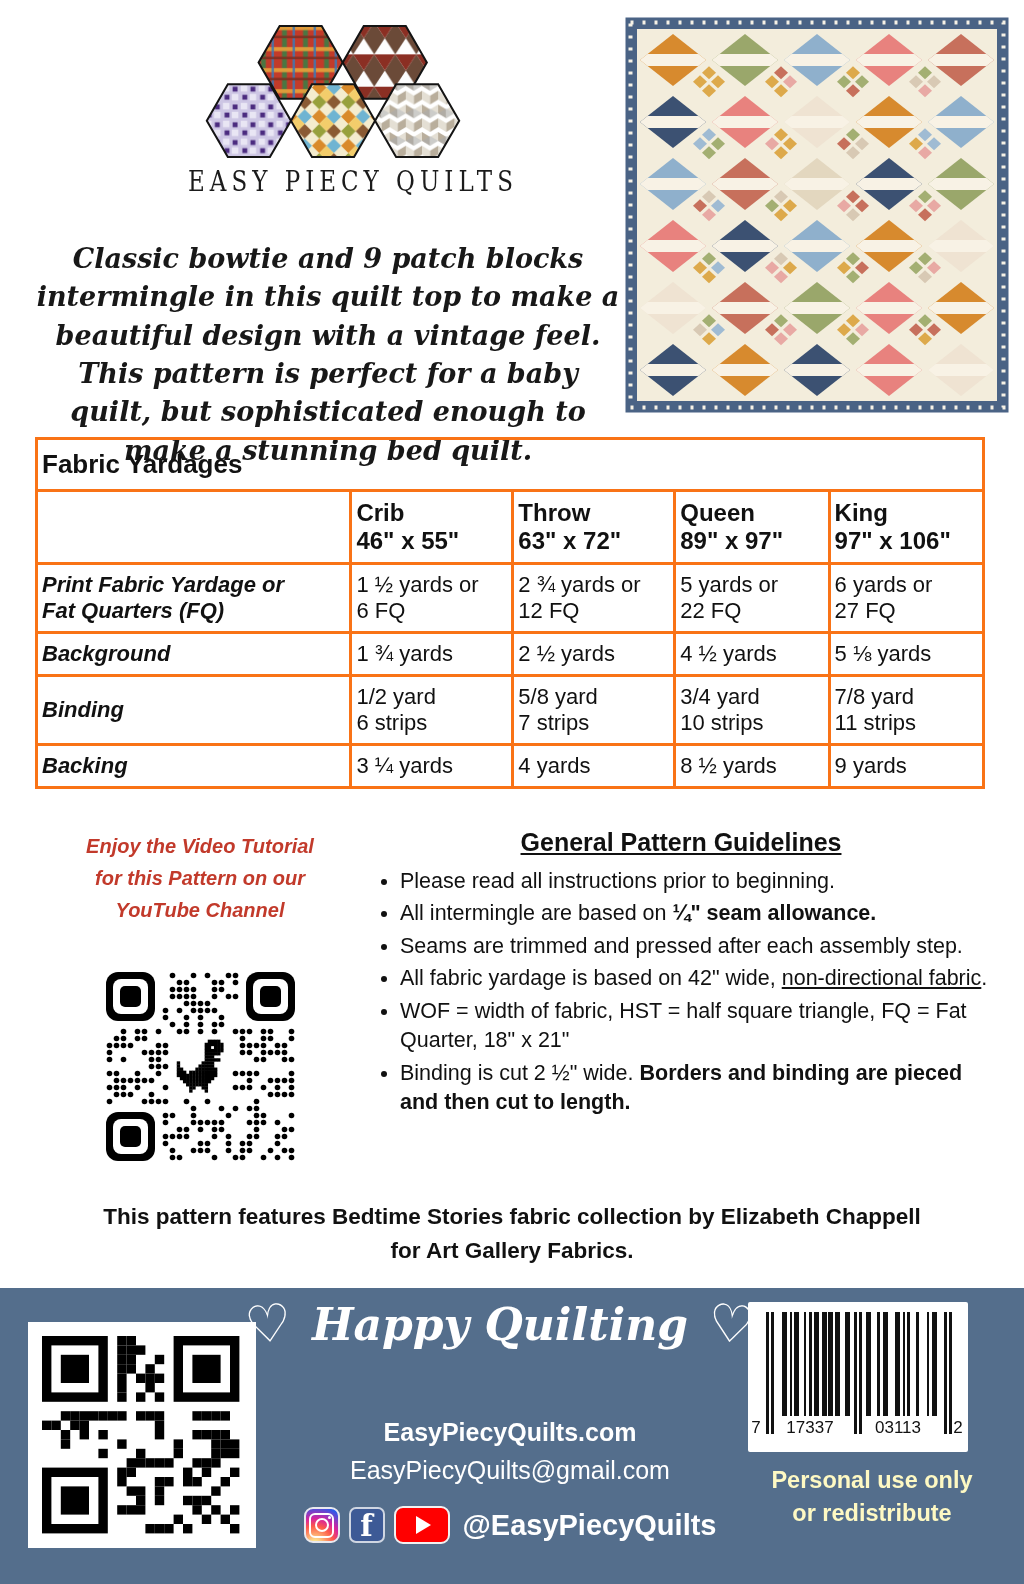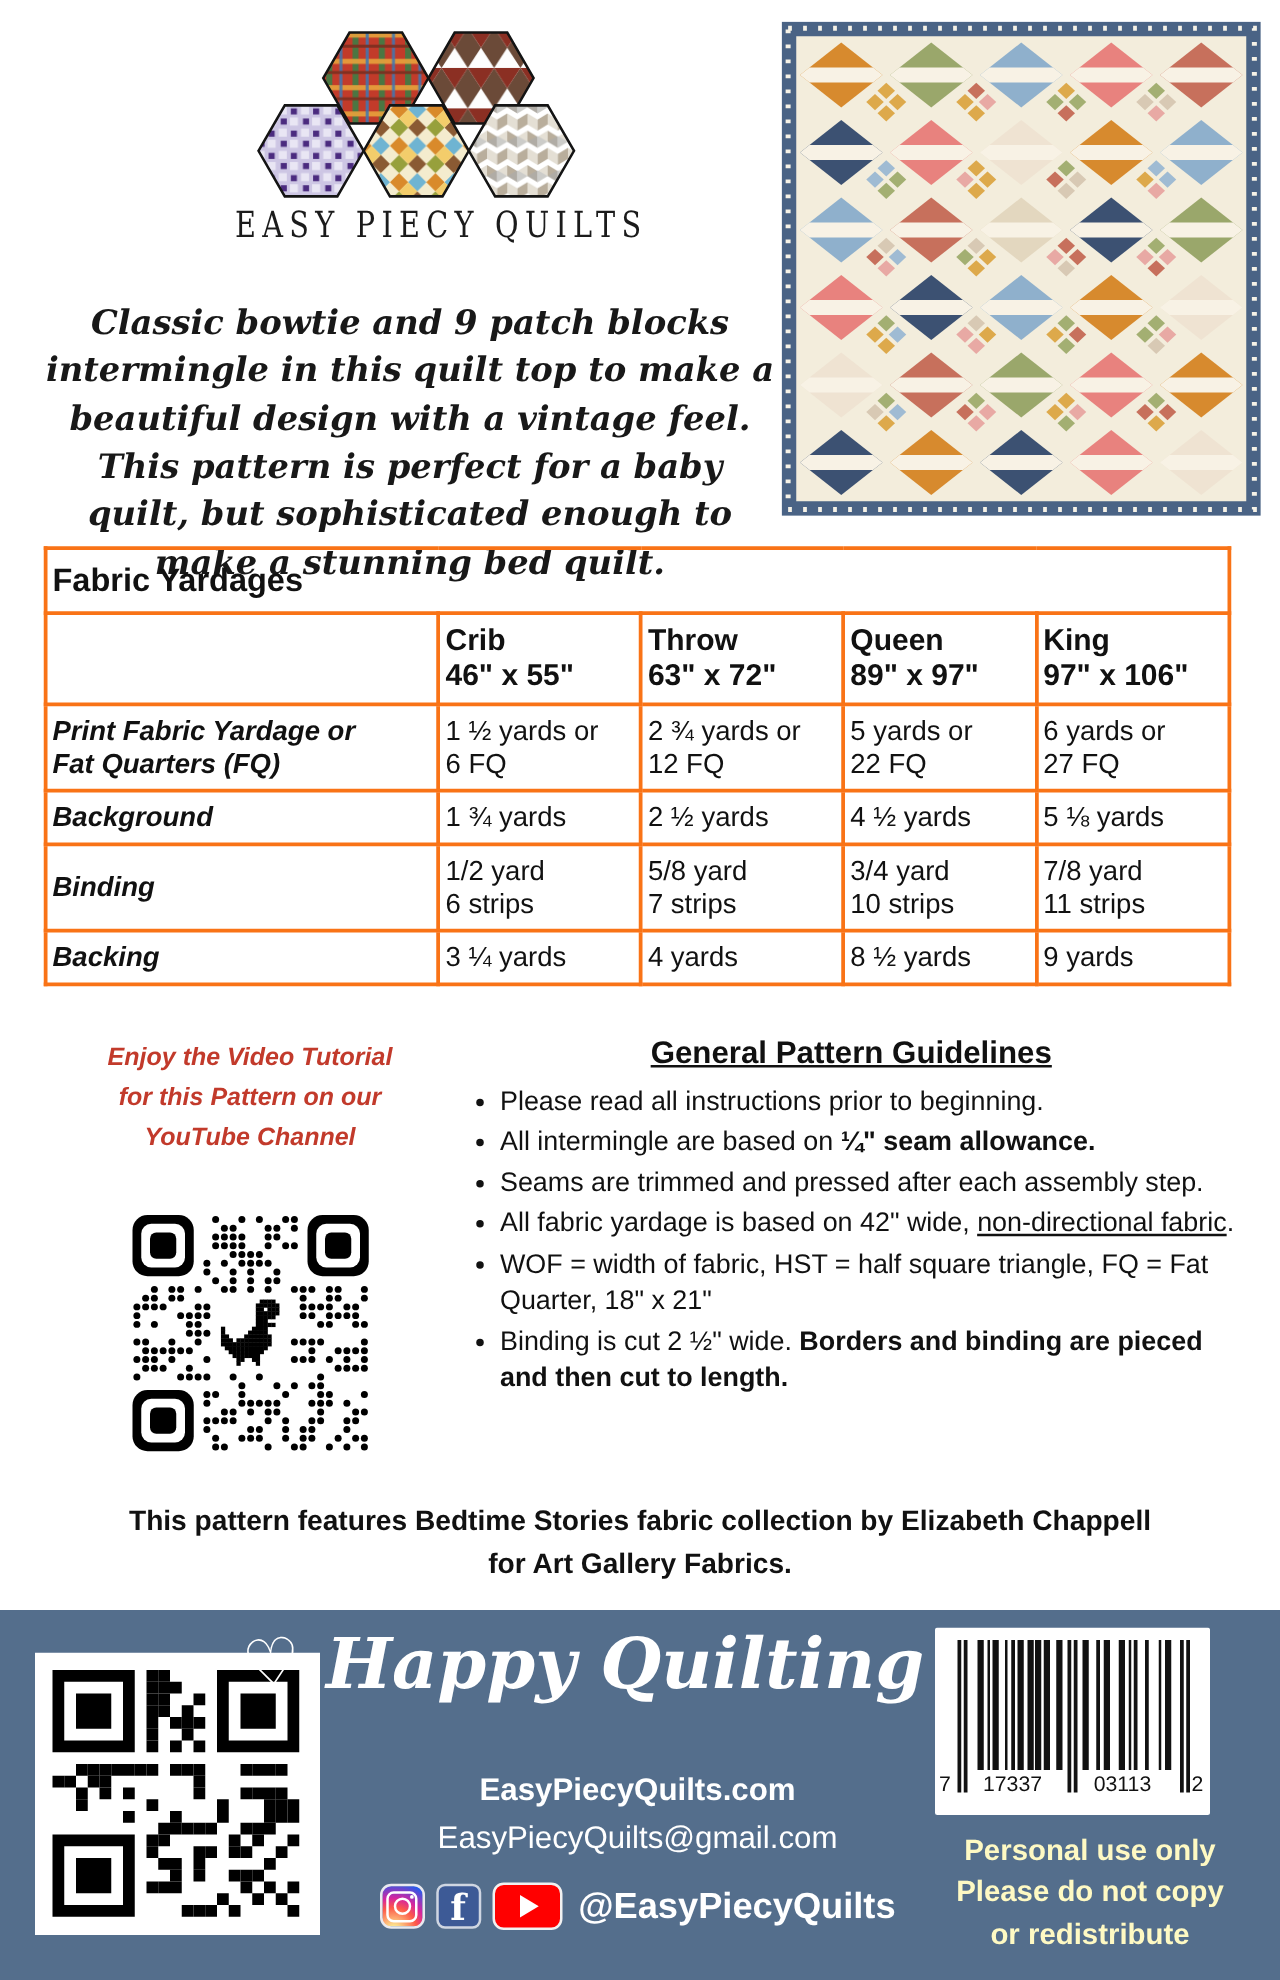--- a/index.html
+++ b/index.html
@@ -48,21 +48,21 @@
   
   .credit{position:absolute;left:102px;top:1200px;width:820px;text-align:center;
           font-size:22.5px;font-weight:bold;line-height:1.5;}
 
   
   .footer{position:absolute;left:0;top:1288px;width:1024px;height:296px;}
   .fqr{position:absolute;left:28px;top:34px;}
   .tagline{position:absolute;left:250px;top:10px;width:500px;display:flex;
            align-items:center;justify-content:center;gap:20px;color:#fff;}
   .tagline .script{font-family:"DejaVu Serif",serif;font-style:italic;font-weight:700;
-           font-size:56px;white-space:nowrap;}
+           font-size:44px;white-space:nowrap;}
   .heart{font-family:"DejaVu Sans",sans-serif;font-size:52px;line-height:1;font-weight:400;}
   .heart.l{transform:rotate(-6deg);}
   .heart.r{transform:rotate(6deg);}
   .fcol{position:absolute;left:270px;top:130px;width:480px;text-align:center;color:#fff;}
   .fcol .site{font-size:25px;font-weight:bold;margin-bottom:9px;}
   .fcol .mail{font-size:25px;font-weight:normal;}
   .socialrow{position:absolute;left:270px;top:218px;width:480px;display:flex;
              align-items:center;justify-content:center;gap:9px;color:#fff;}
   .handle{font-size:29px;font-weight:bold;margin-left:4px;}
   .ig{width:36px;height:36px;border-radius:9px;border:2px solid #e9e9ef;box-sizing:border-box;
@@ -866,18 +866,17 @@
           <rect x="184" y="10" width="5" height="104" fill="#111"></rect>
           <text x="8" y="131" font-size="17" font-family="Liberation Sans,sans-serif" fill="#111" text-anchor="middle">7</text>
           <text x="62" y="131" font-size="17" font-family="Liberation Sans,sans-serif" fill="#111" text-anchor="middle">17337</text>
           <text x="150" y="131" font-size="17" font-family="Liberation Sans,sans-serif" fill="#111" text-anchor="middle">03113</text>
           <text x="210" y="131" font-size="17" font-family="Liberation Sans,sans-serif" fill="#111" text-anchor="middle">2</text>
         </svg>
     </div>
 
     <div class="notice" id="useNotice">
         <div>Personal use only</div>
-        <div>Please do not copy</div>
         <div>or redistribute</div>
       </div>
   </footer>
 
 </div>
 
 </body></html>

